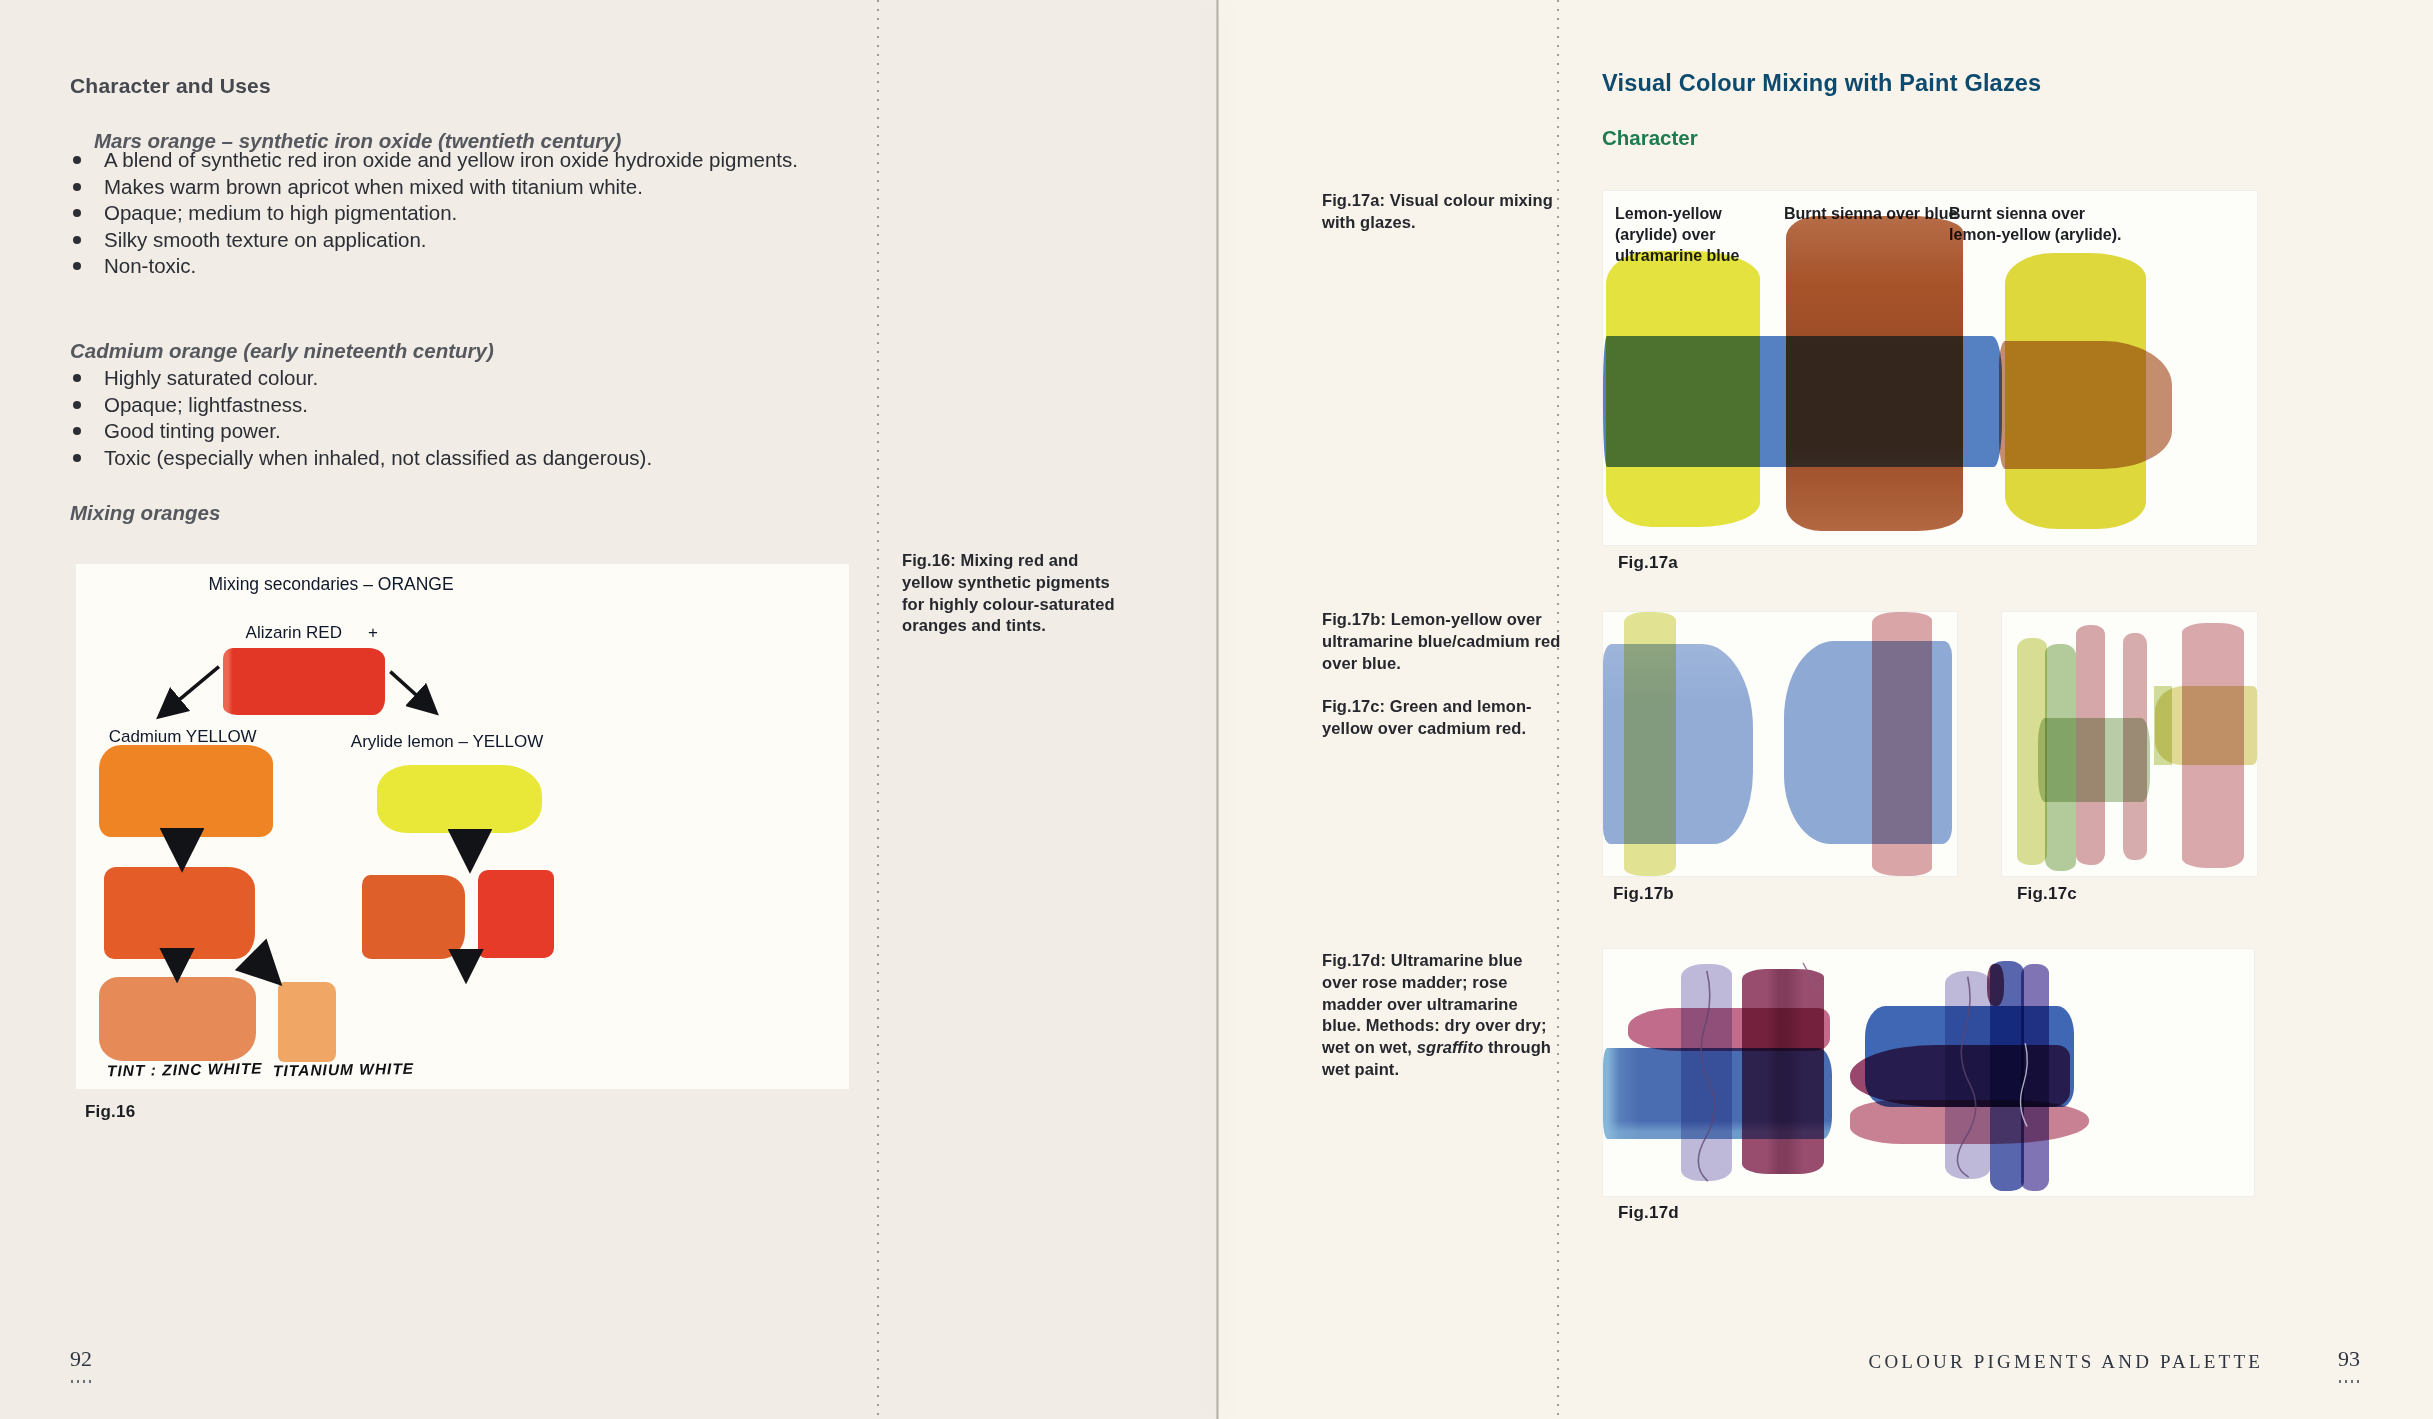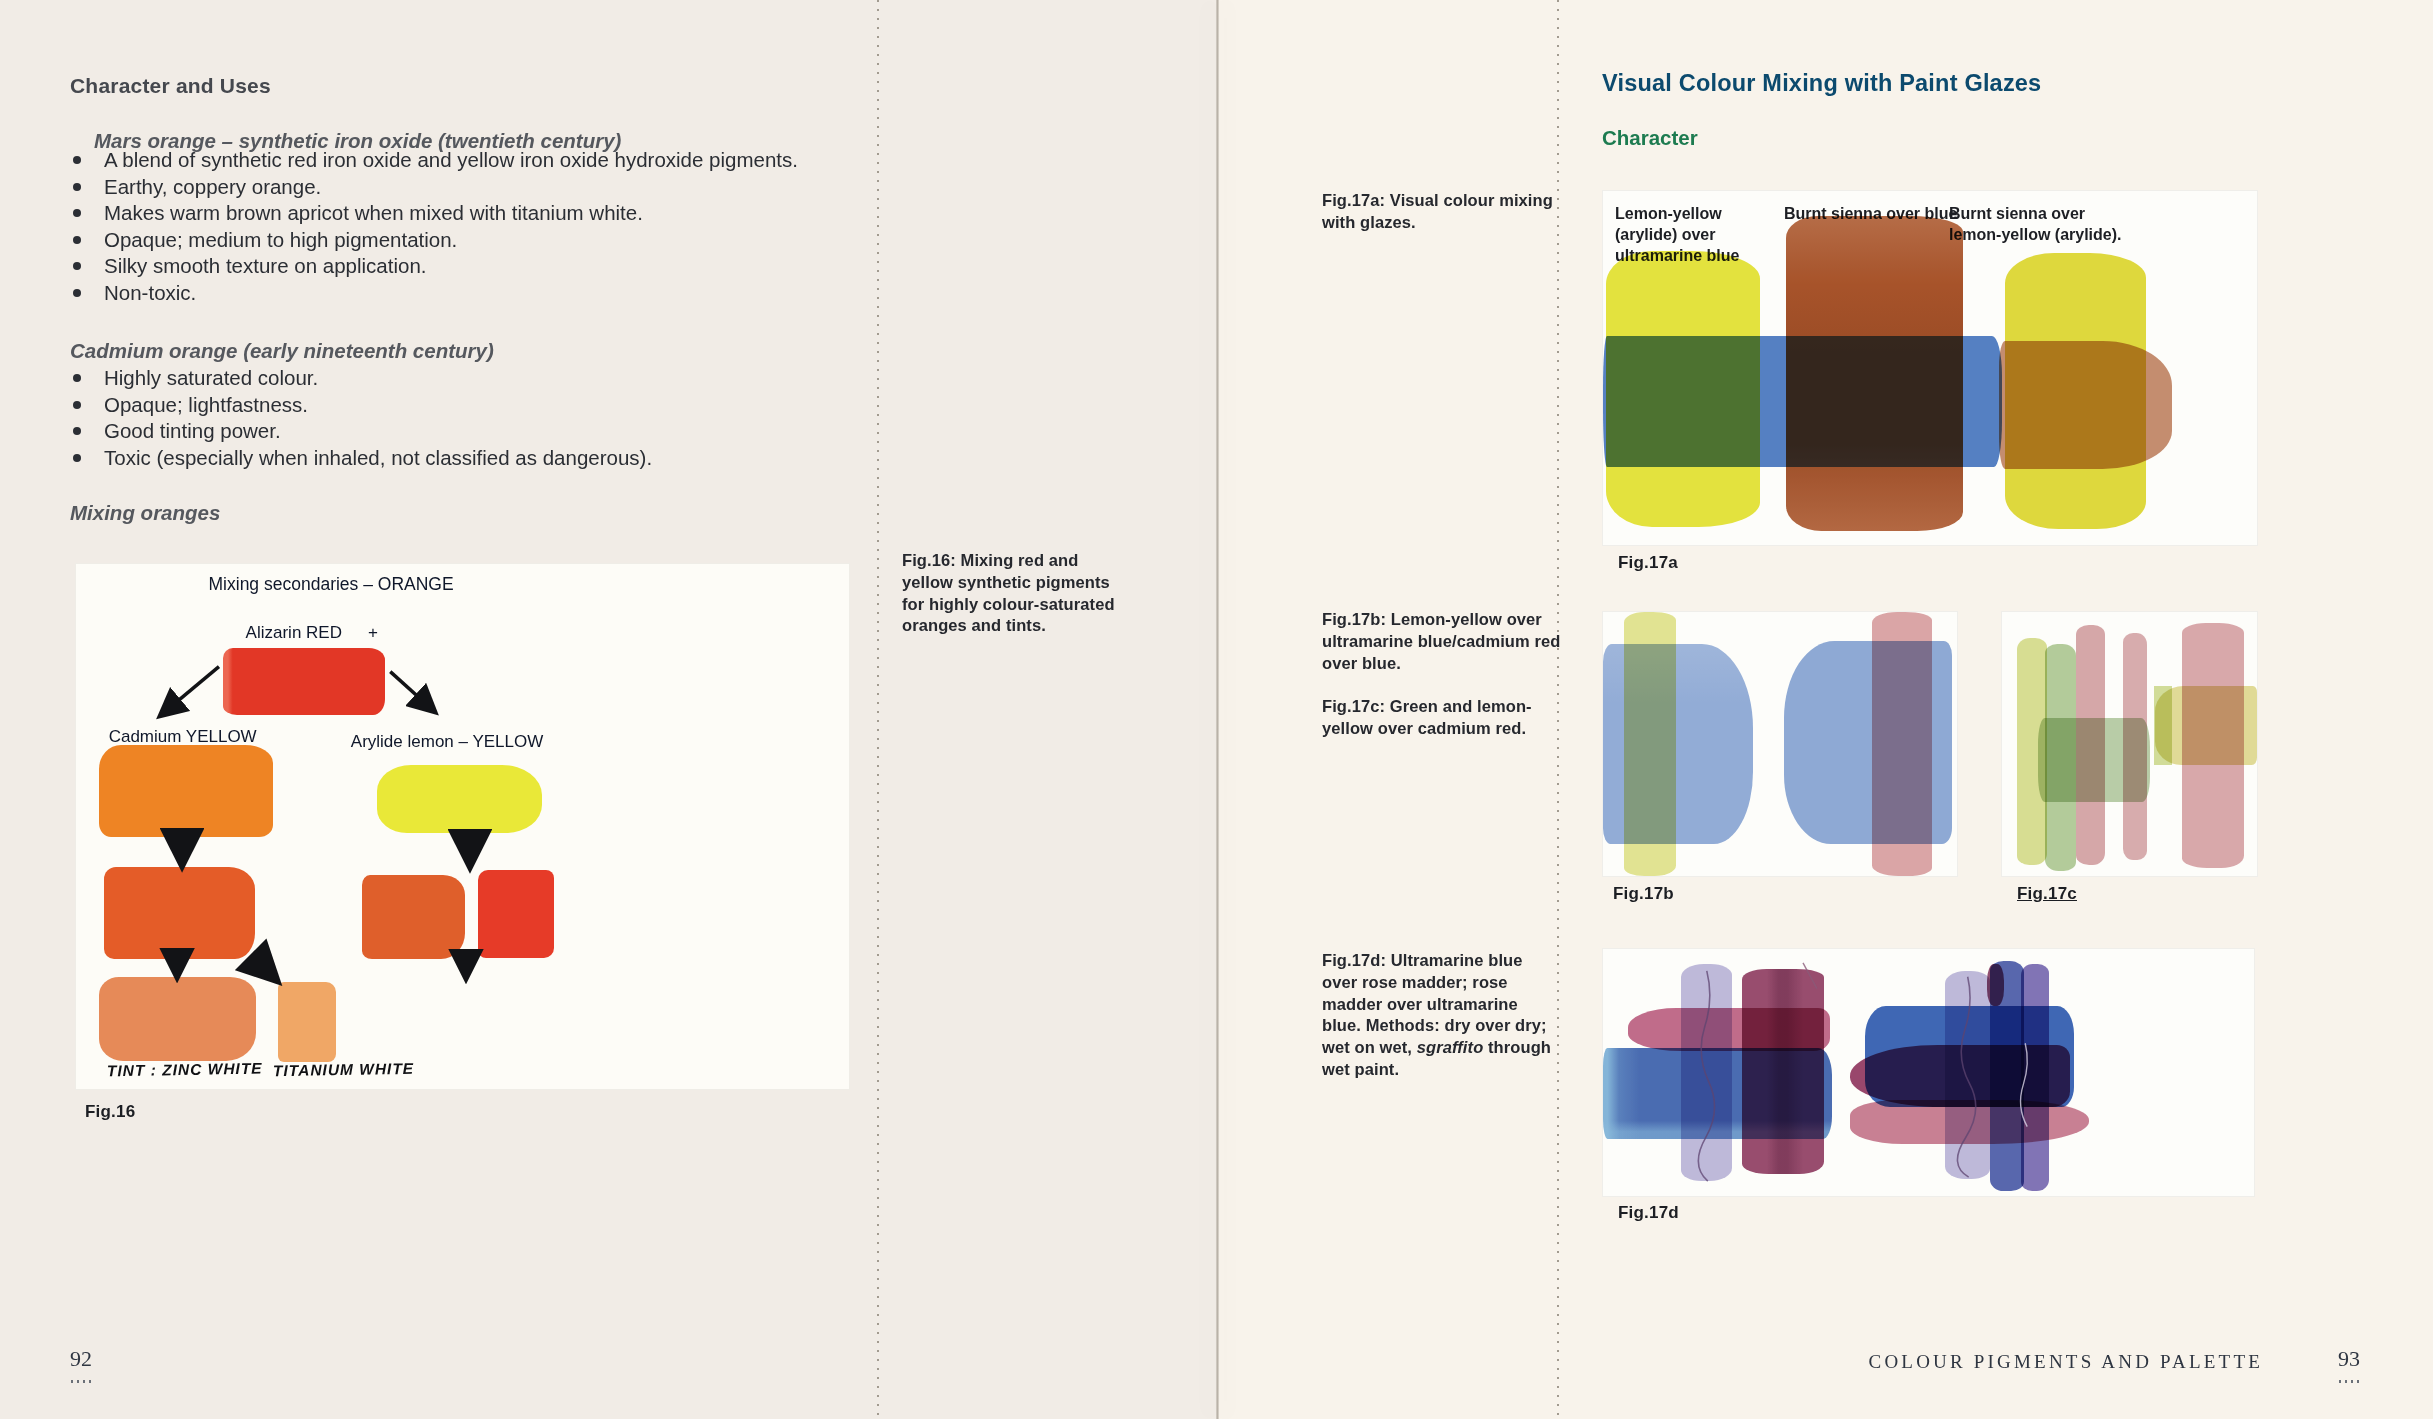--- a/index.html
+++ b/index.html
@@ -76,21 +76,21 @@
   .rcap-c { left:104px; top:696px; width:242px; }
   .rcap-d { left:104px; top:950px; width:238px; }
   .page-right .midcap { position:absolute; }
 
   
   .p17a { left:384px; top:190px; width:656px; height:356px; background:#fdfdfa; }
   .p17b { left:384px; top:611px; width:356px; height:266px; background:#fdfdfa; }
   .p17c { left:783px; top:611px; width:257px; height:266px; background:#fdfdfa; }
   .p17d { left:384px; top:948px; width:653px; height:249px; background:#fdfdfa; }
   .cap-17a { left:400px; top:553px; } .cap-17b { left:395px; top:884px; }
-  .cap-17c { left:799px; top:884px;text-decoration:underline; } .cap-17d { left:400px; top:1203px; }
+  .cap-17c { left:799px; top:884px; } .cap-17d { left:400px; top:1203px; }
   .page-right .figcap { position:absolute; }
 
   .lab17 { position:absolute; font-size:16px; font-weight:700; line-height:21px; color:#1d1f24; }
   .lab17-1 { left:12px; top:12px; width:158px; }
   .lab17-2 { left:181px; top:12px; width:178px; }
   .lab17-3 { left:346px; top:12px; width:178px; }
 
   .wc { position:absolute; mix-blend-mode:multiply; filter:blur(.6px); }
   
   .a-blue   { left:0; top:41%; width:61%; height:37%; background:#5581c6; border-radius:4px 10px 8px 4px / 40% 30% 35% 45%; }
@@ -144,21 +144,20 @@
 </style>
 </head>
 <body>
 
 <div class="page page-left">
   <div class="heading">Character and Uses</div>
 
   <div class="ital-sub sub1">Mars orange – synthetic iron oxide (twentieth century)</div>
   <ul class="blist blist-1">
     <li><span class="dot"></span><span>A blend of synthetic red iron oxide and yellow iron oxide hydroxide pigments.</span></li>
-    <li><span class="dot"></span><span>Earthy, coppery orange.</span></li>
     <li><span class="dot"></span><span>Makes warm brown apricot when mixed with titanium white.</span></li>
     <li><span class="dot"></span><span>Opaque; medium to high pigmentation.</span></li>
     <li><span class="dot"></span><span>Silky smooth texture on application.</span></li>
     <li><span class="dot"></span><span>Non-toxic.</span></li>
   </ul>
 
   <div class="ital-sub sub2">Cadmium orange (early nineteenth century)</div>
   <ul class="blist blist-2">
     <li><span class="dot"></span><span>Highly saturated colour.</span></li>
     <li><span class="dot"></span><span>Opaque; lightfastness.</span></li>

